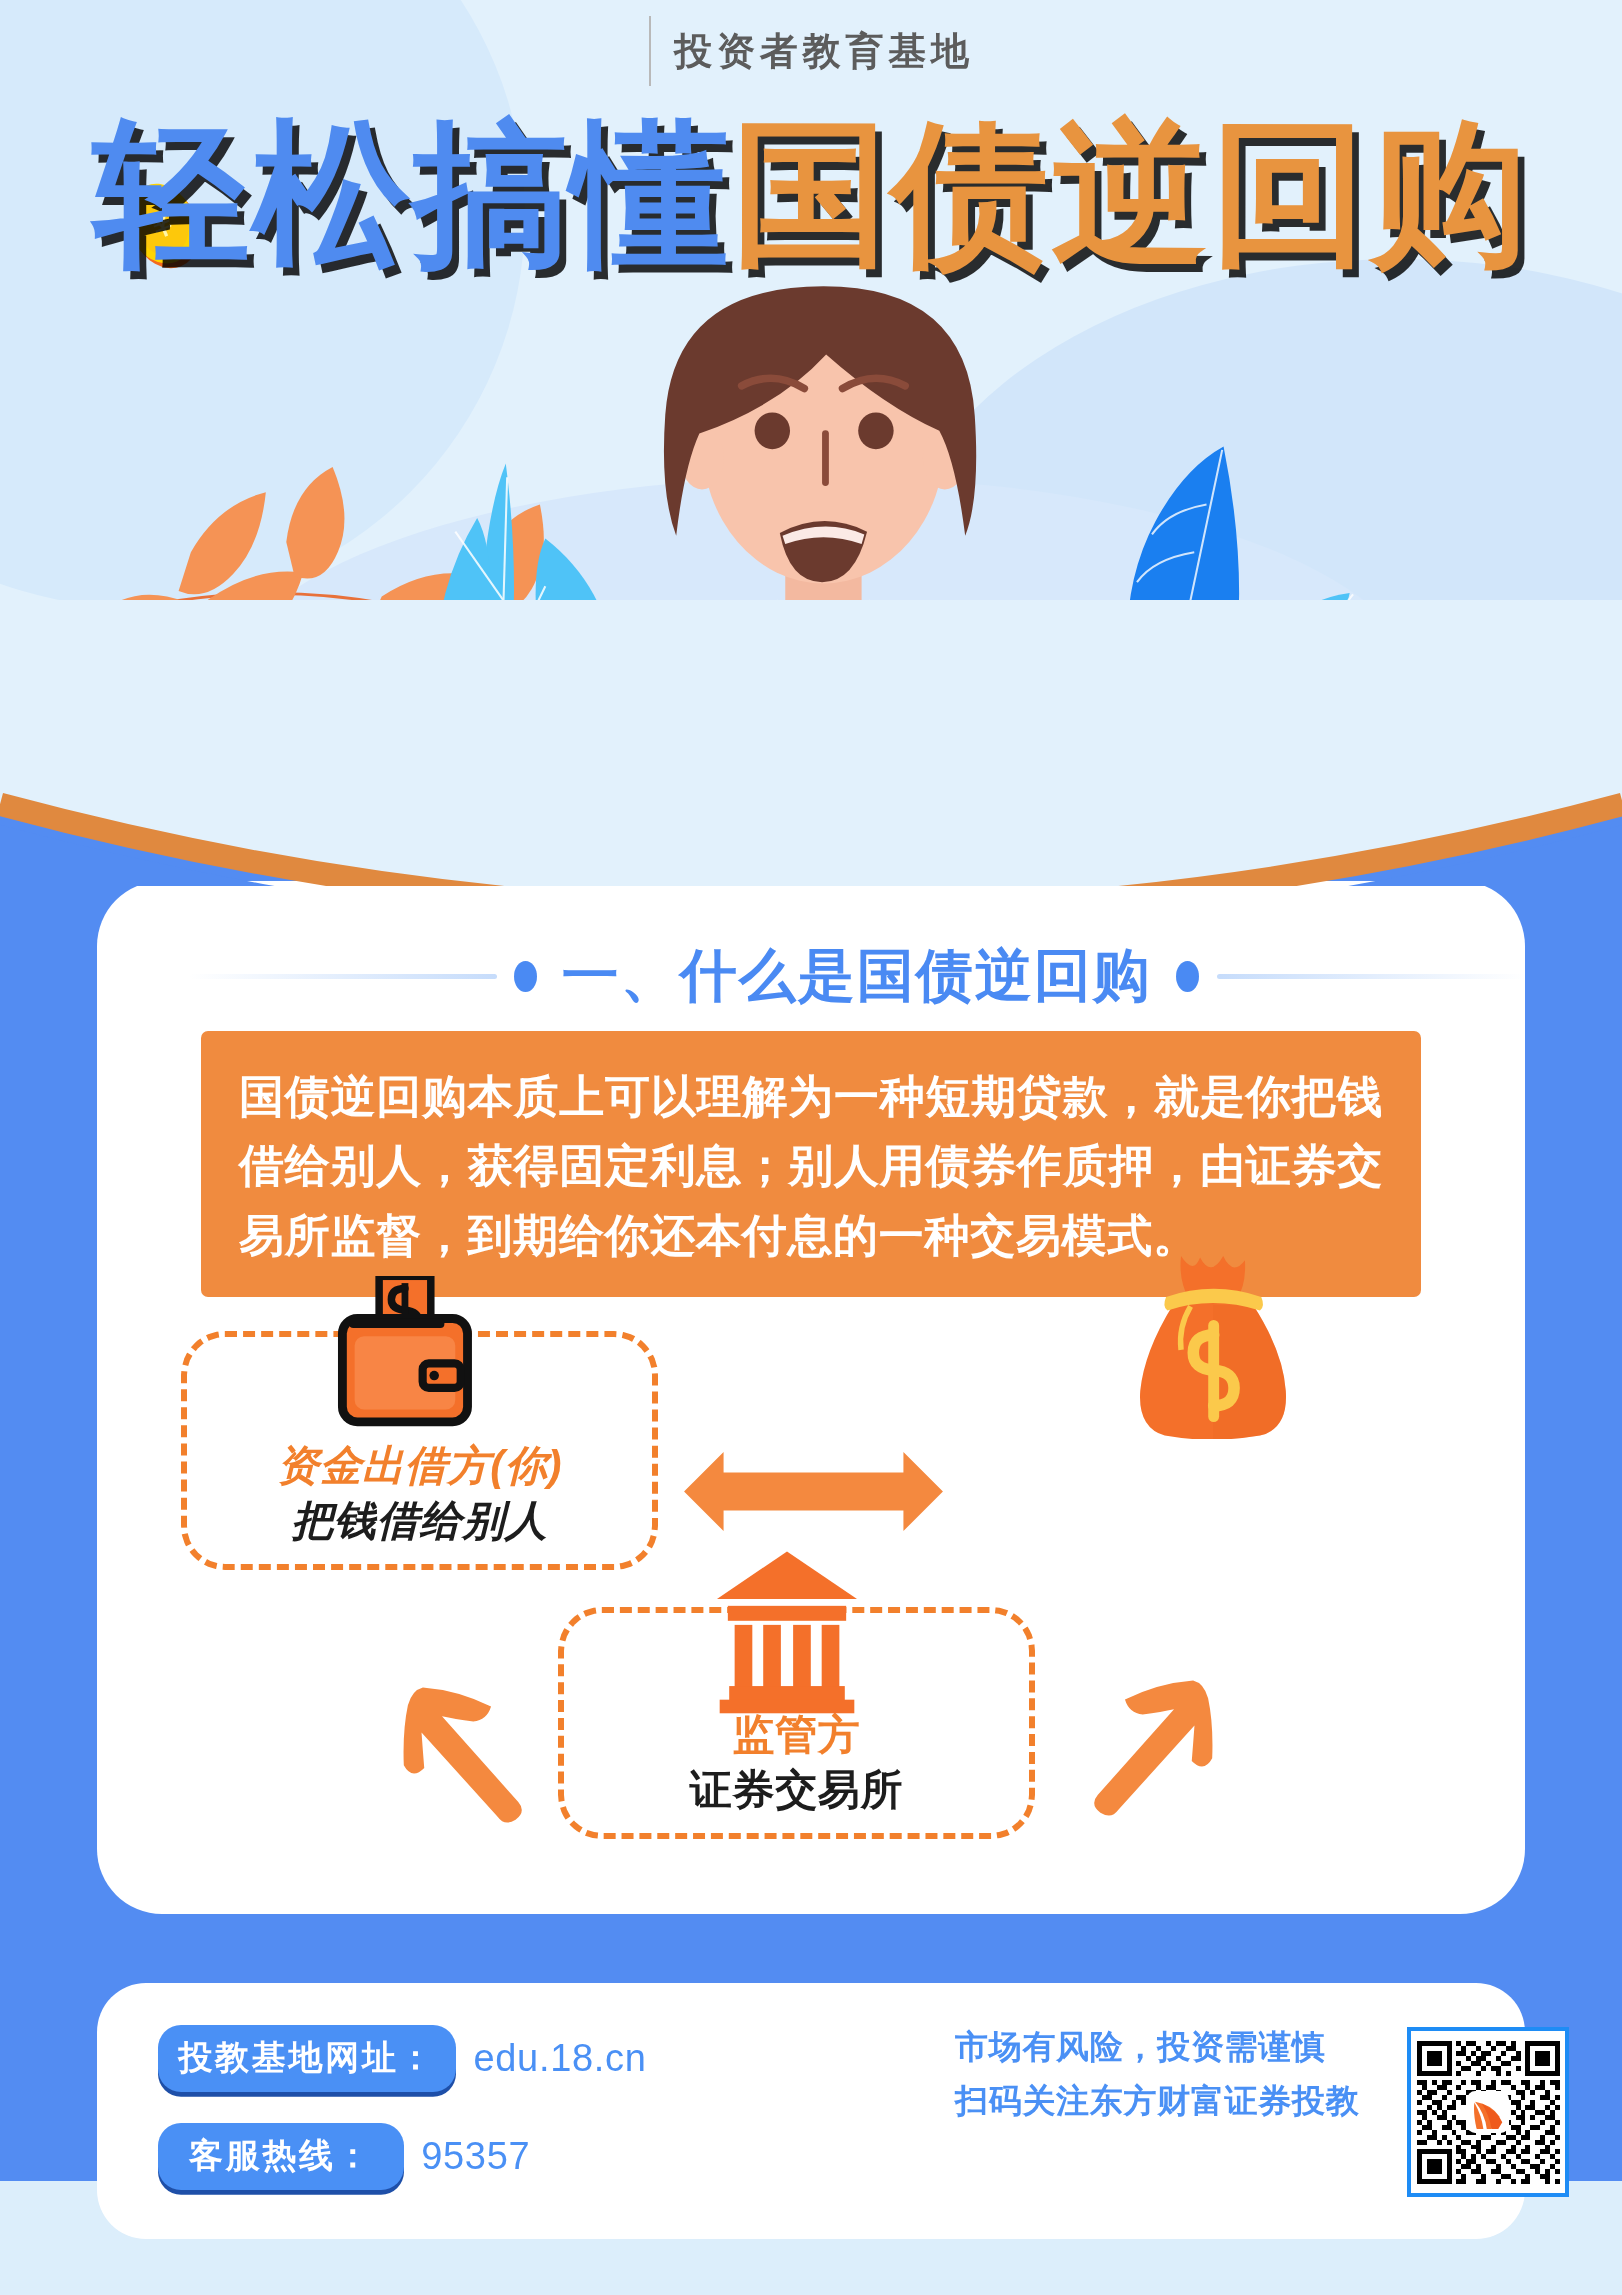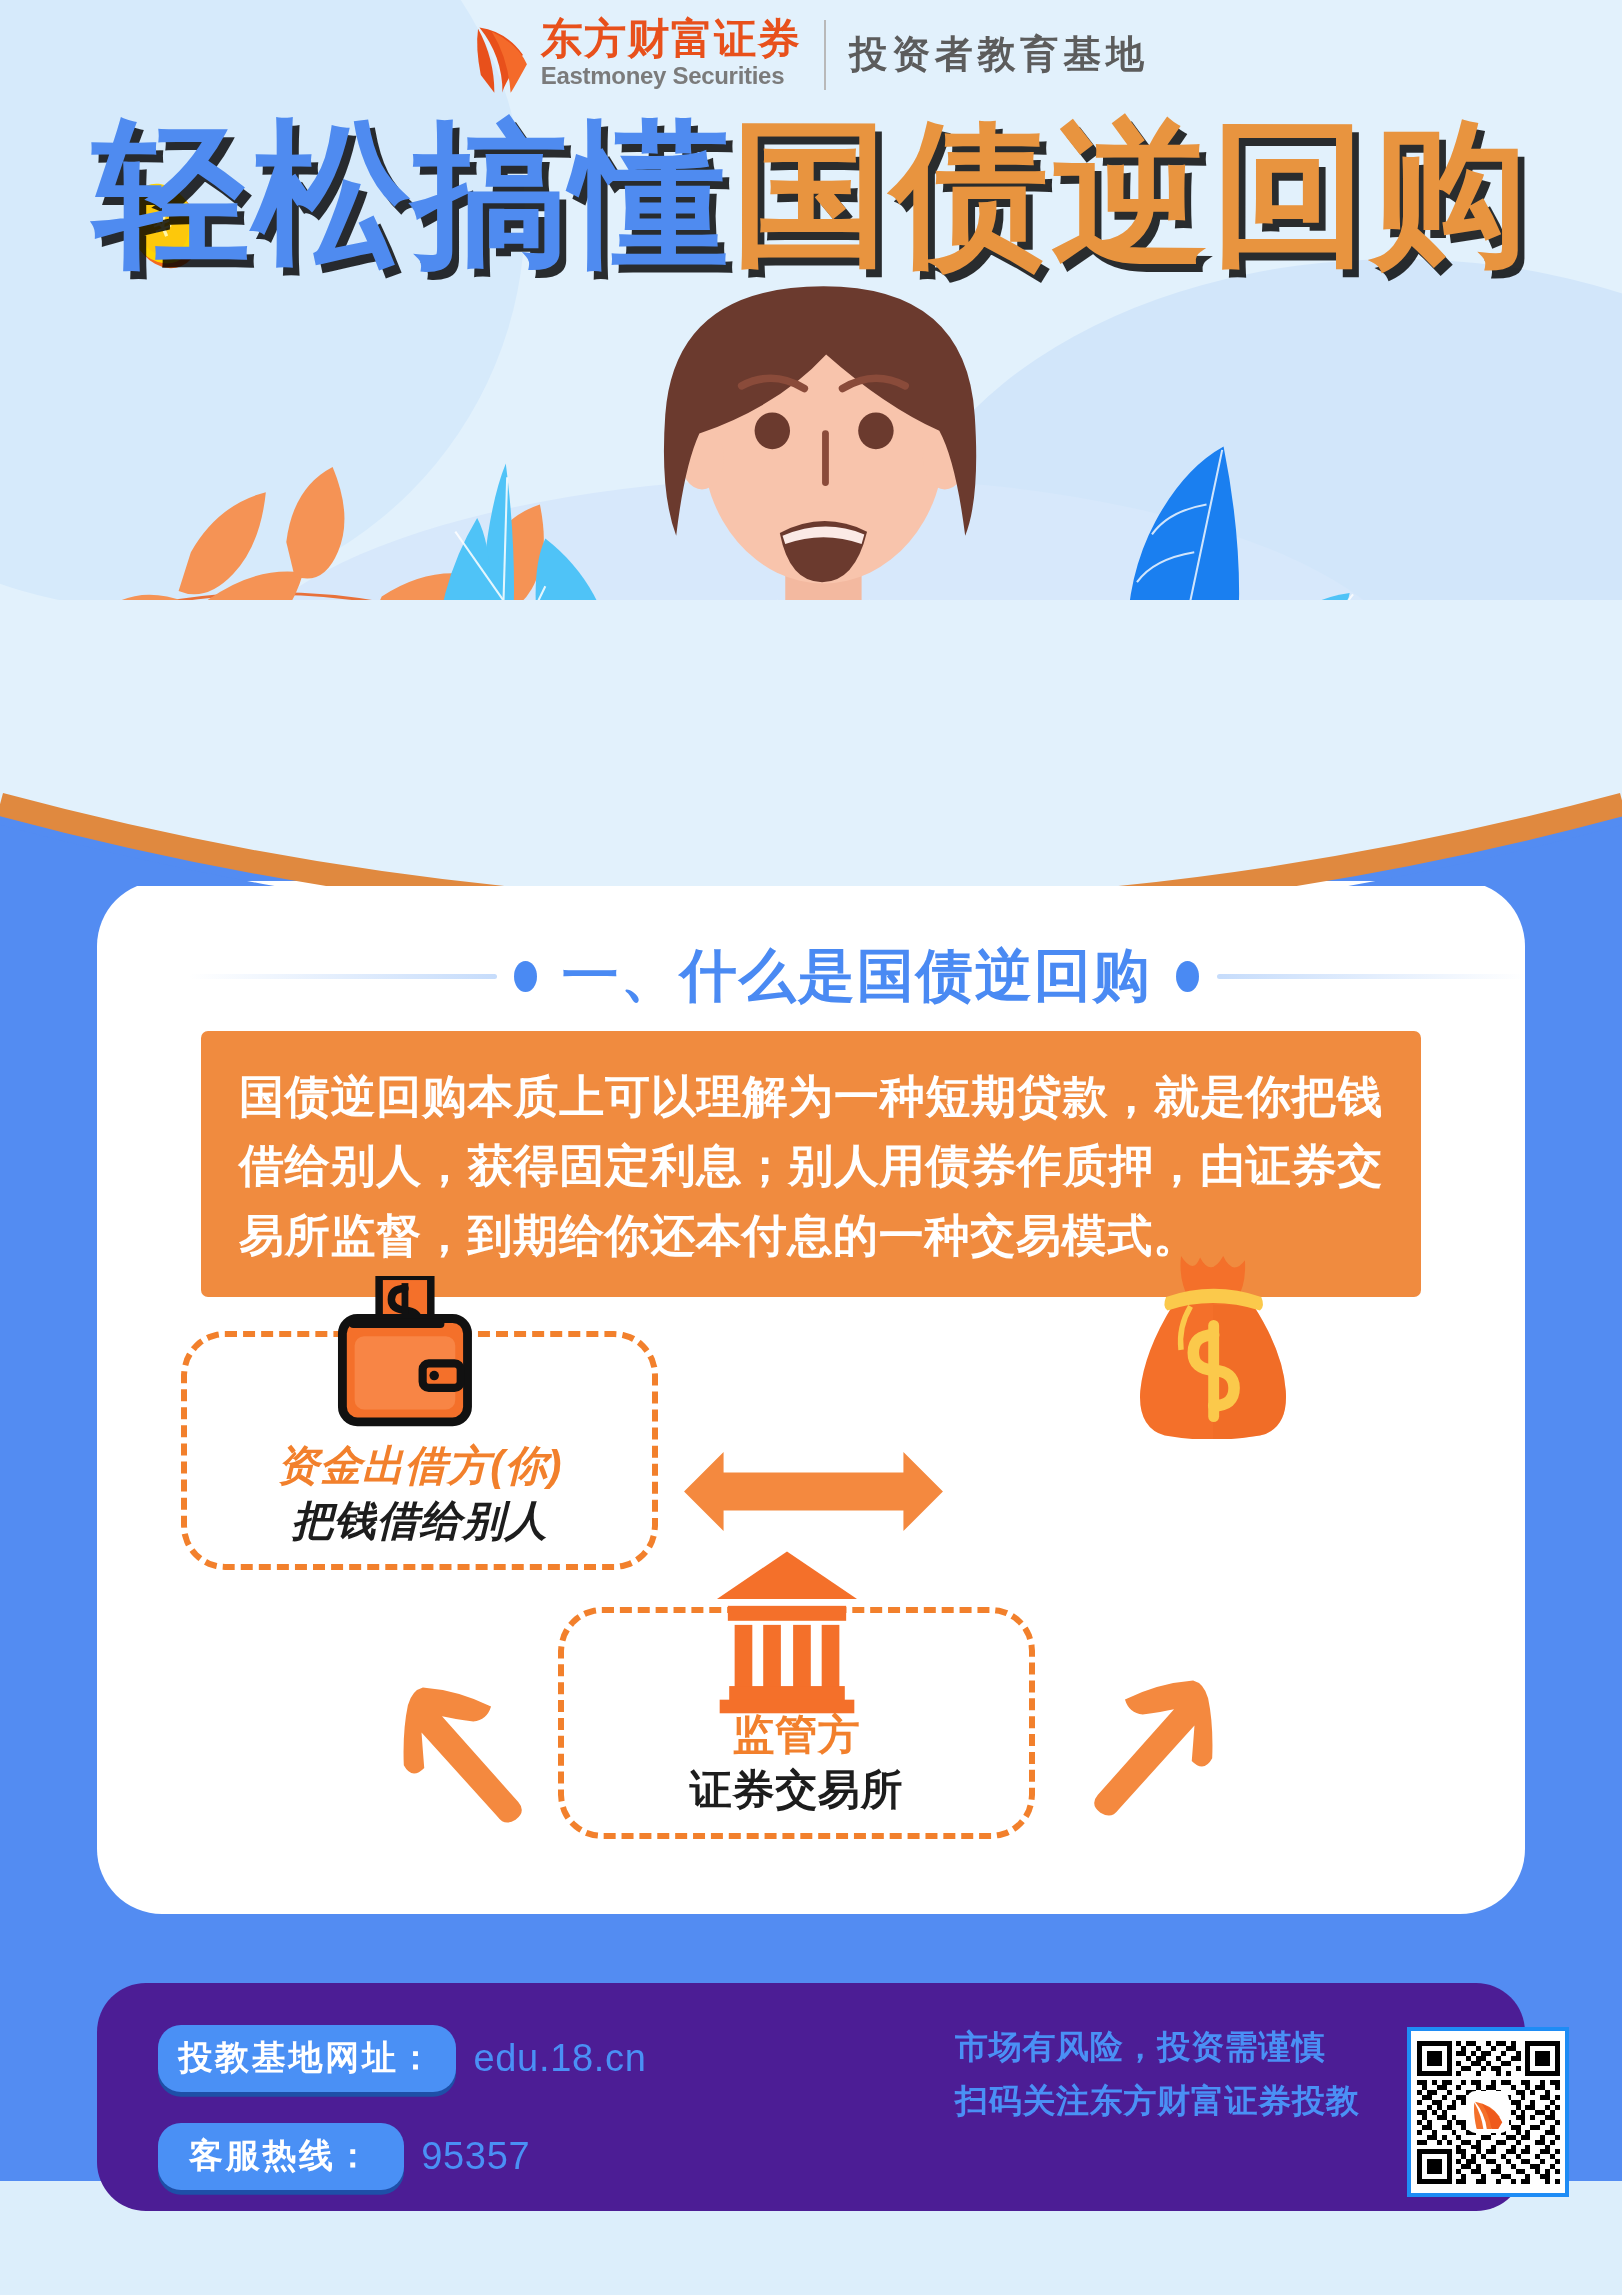--- a/index.html
+++ b/index.html
@@ -163,22 +163,22 @@
   .icon-bank   { left:605px;  top:665px; width:170px; height:170px; }
 
   
   .arrow-h { position:absolute; left:684px; top:1437px; width:259px; height:109px; z-index:14; }
   .arrow-dl { position:absolute; left:382px;  top:1663px; width:184px; height:184px; z-index:14; }
   .arrow-dr { position:absolute; left:1050px; top:1656px; width:184px; height:184px; z-index:14; }
 
   
   .footer {
     position:absolute; left:97px; top:1983px;
-    width:1428px; height:228px;
-    background:#4c1d95; border-radius:49px;
+    width:1428px; height:256px;
+    background:#ffffff; border-radius:49px;
     z-index:10;
   }
   .f-left { position:absolute; left:61px; top:42px; }
   .f-row { display:flex; align-items:center; gap:17.7px; margin-bottom:31px; }
   .pill {
     background:#4a90f5; border-radius:23px;
     box-shadow:0 4.8px 0 #1e4fa8;
     padding:9.5px 20.4px 11.6px 20.4px;
     font-size:34px; font-weight:bold; color:#ffffff; letter-spacing:2.7px;
     white-space:nowrap;
@@ -332,31 +332,20 @@
       </g>
       <g>
         <ellipse cx="1998" cy="945" rx="46" ry="56" transform="rotate(-68 1998 945)" fill="#f46a1f"></ellipse>
         <ellipse cx="1996" cy="938" rx="46" ry="56" transform="rotate(-68 1996 938)" fill="#ffd400"></ellipse>
         <ellipse cx="1996" cy="938" rx="36" ry="44" transform="rotate(-68 1996 938)" fill="#fcbf12" opacity=".6"></ellipse>
         <text x="1996" y="957" font-size="46" fill="#fff6a8" text-anchor="middle" font-family="DejaVu Sans, sans-serif" transform="rotate(-68 1996 938)">¥</text>
       </g>
     </svg>
 
     <div class="brandbar">
-      <div class="logo-wrap">
-        <svg class="logo-mark" viewBox="0 0 84 108">
-          <path d="M8 12 q 40 6 64 40 q -30 48 -30 56 q 0 -54 -34 -96z" fill="#e8501b"></path>
-          <path d="M26 18 q 38 18 52 48 q -22 40 -24 42 q -4 -52 -28 -90z" fill="#f46a2a"></path>
-          <path d="M6 14 q 24 44 24 94 l -20 -26 q -8 -40 -4 -68z" fill="#e8501b"></path>
-        </svg>
-        <div class="logo-texts">
-          <div class="logo-cn">东方财富证券</div>
-          <div class="logo-en">Eastmoney Securities</div>
-        </div>
-      </div>
       <div class="brand-div"></div>
       <div class="brand-sub">投资者教育基地</div>
     </div>
 
     <div class="maintitle">
       <span class="t-blue">轻松搞懂</span><span class="t-orange">国债逆回购</span>
     </div>
   </div>
 
   <div class="body-blue"></div>

